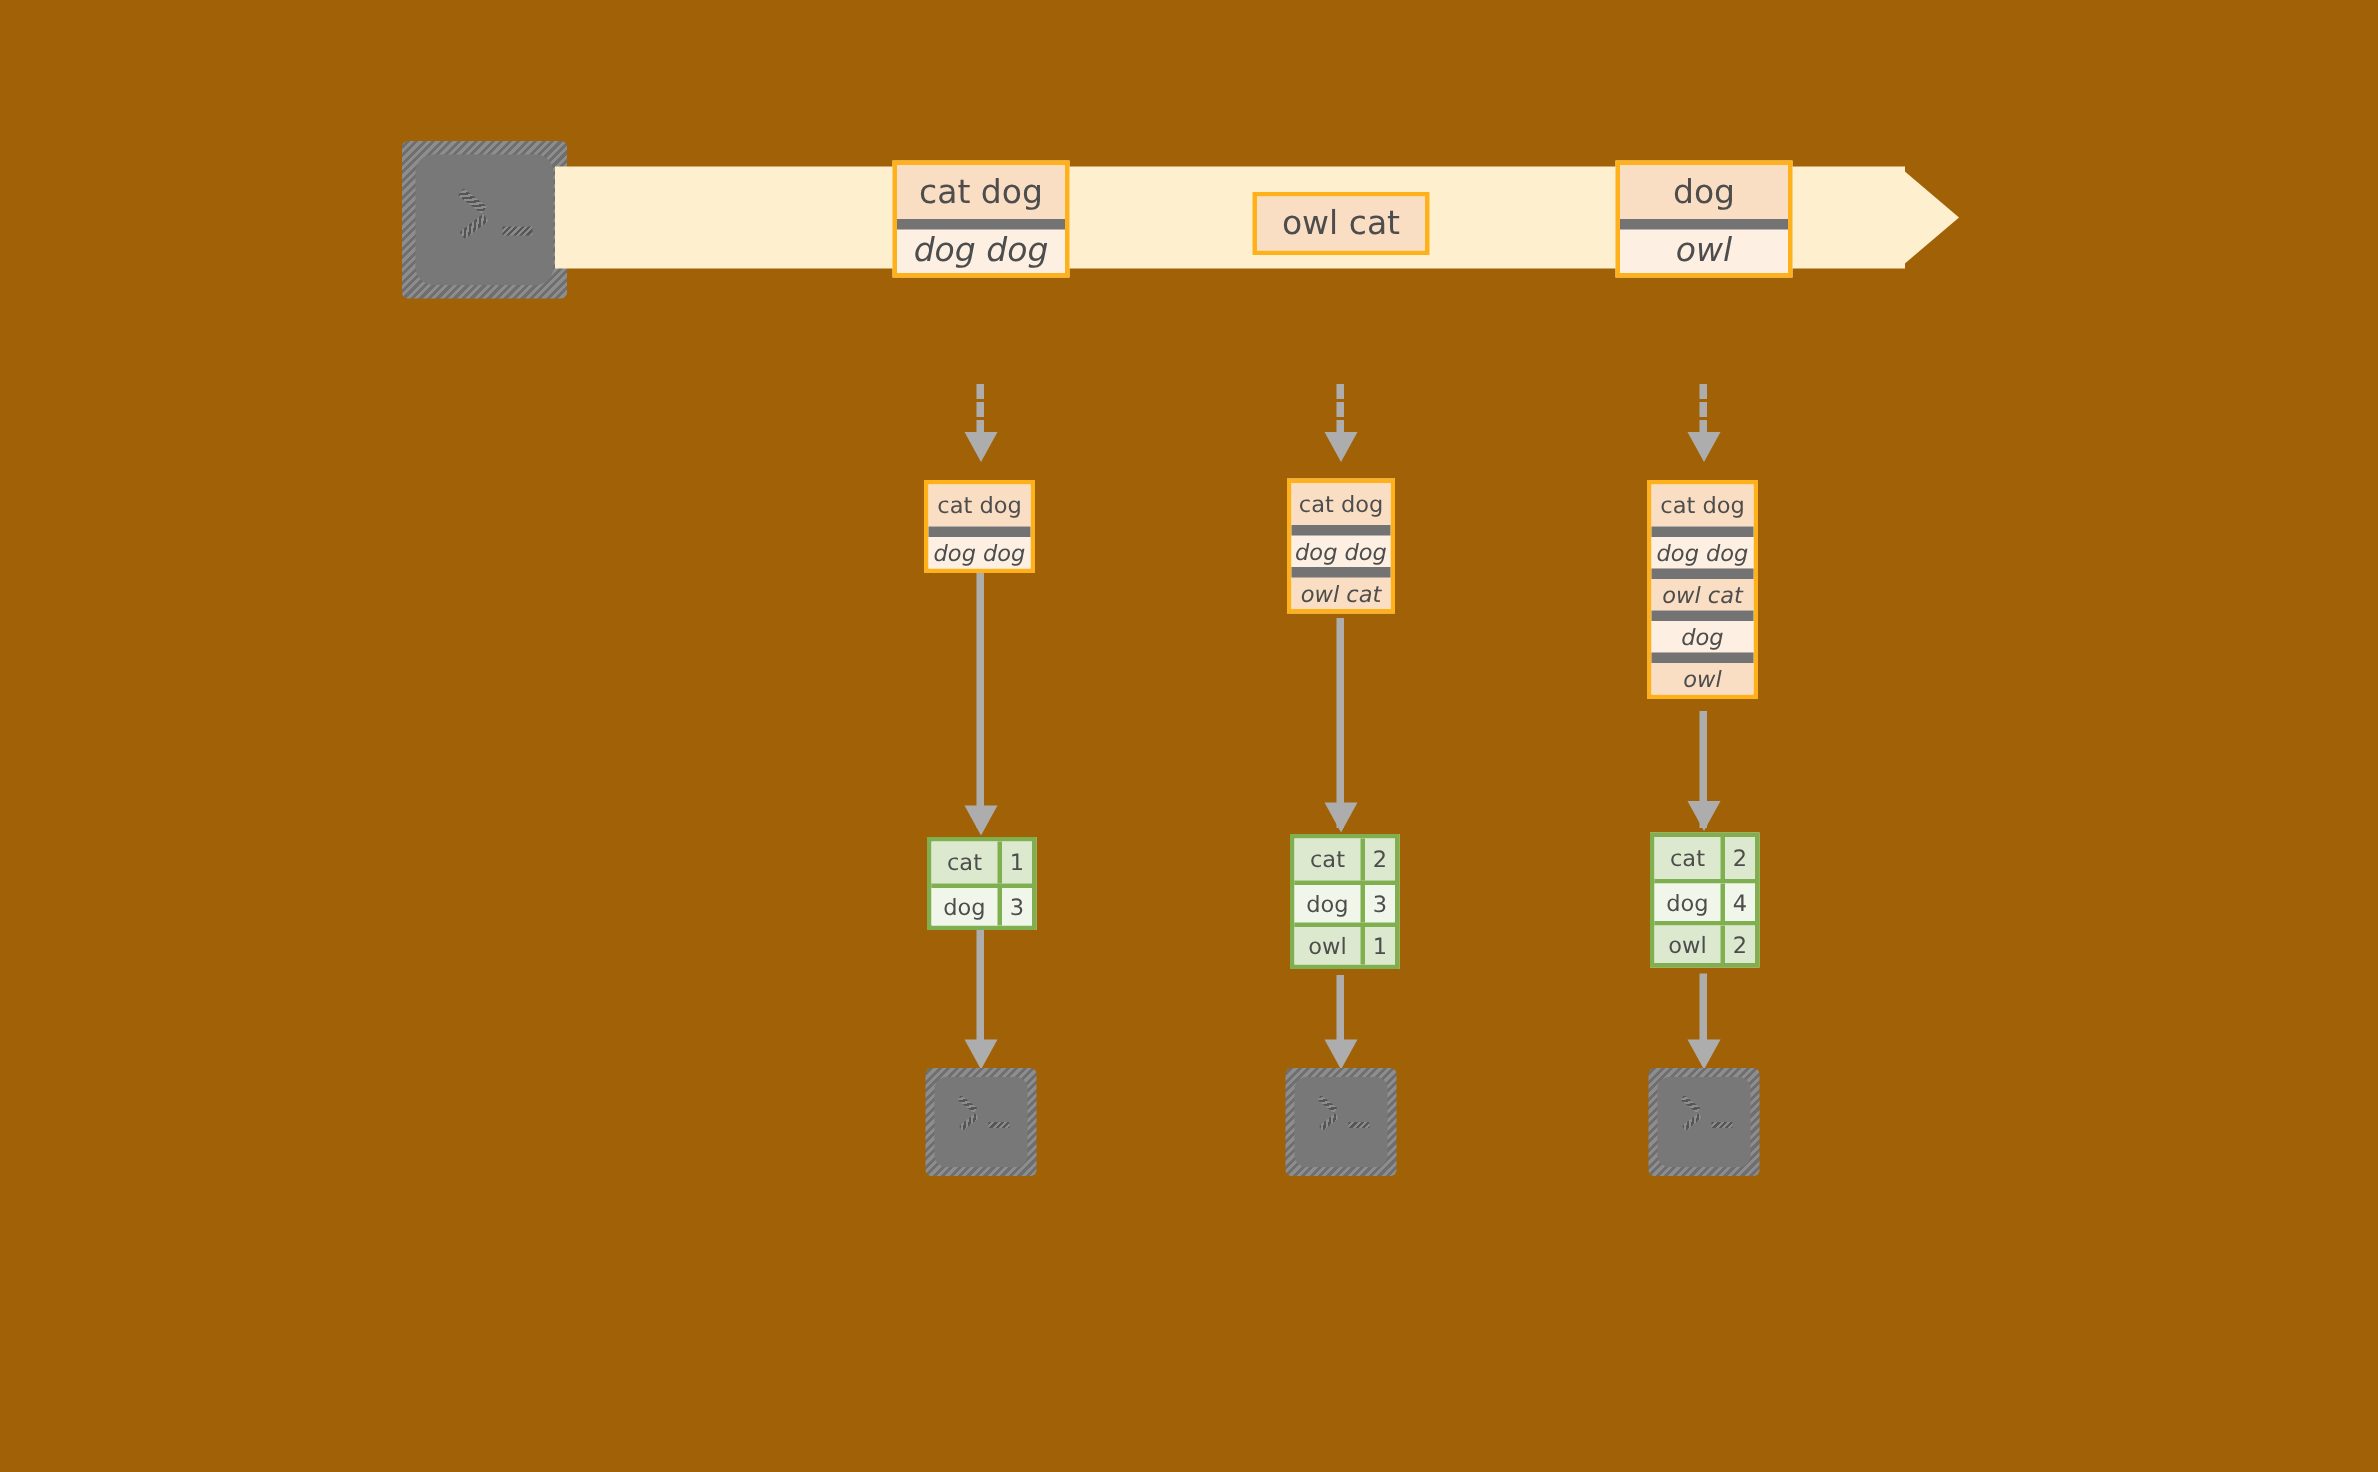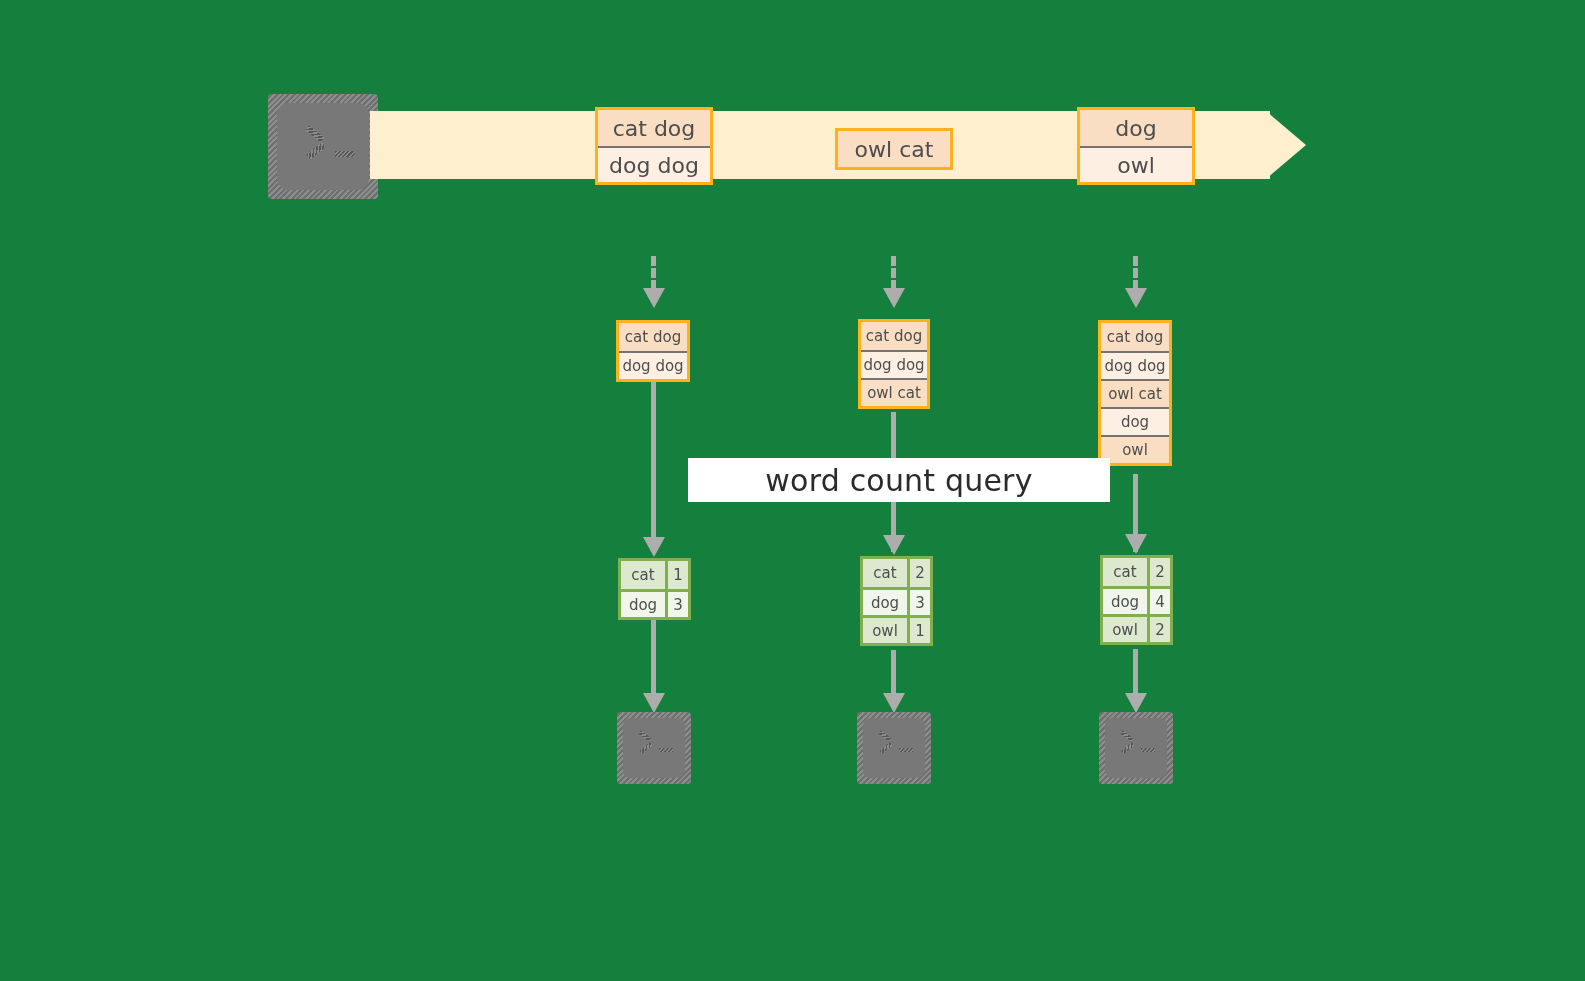--- a/index.html
+++ b/index.html
@@ -6,21 +6,21 @@
   html, body {
     margin: 0; padding: 0;
     background: #000;
     width: 1585px; height: 981px;
     overflow: hidden;
     font-family: "DejaVu Sans", "Liberation Sans", sans-serif;
   }
   #stage {
     position: relative;
     width: 1585px; height: 981px;
-    background: #15803d;
+    background: #a16207;
   }
 
   
   .term {
     position: absolute;
     background:
       repeating-linear-gradient(135deg,
         #8d8d8d 0px, #8d8d8d 2px,
         #6f6f6f 2px, #6f6f6f 4px);
     border-radius: 4px;
@@ -72,21 +72,21 @@
   }
   .msgrow {
     display: flex;
     align-items: center;
     justify-content: center;
     color: #4d4d4d;
     white-space: nowrap;
   }
   .msgrow.shade { background: #FADEC4; }
   .msgrow.light { background: #FDF0E3; }
-  .msgrow + .msgrow { border-top: 2px solid #737373; }
+  .msgrow + .msgrow { border-top: 7px solid #737373; font-style: italic; }
 
   
   .msgbox.big .msgrow { height: 36px; font-size: 22px; }
 
   
   .msgbox.small .msgrow { height: 28px; font-size: 15px; }
 
   
   .tbl {
     position: absolute;
@@ -283,17 +283,14 @@
   <div class="term" style="left:1099px; top:712px; width:74px; height:72px; padding:6px;">
     <div class="term-inner" style="border-radius:8px;">
       <div class="term-chev" style="left:15px; top:16px;">
         <i style="width:14px;height:4px;transform:rotate(38deg);left:0;top:0;"></i>
         <i style="width:14px;height:4px;transform:rotate(-38deg);left:1px;top:12px;"></i>
       </div>
       <div class="term-dash" style="left:36px; top:30px; width:14px; height:4px;"></div>
     </div>
   </div>
 
-  <div class="banner" style="left:688px; top:458px; width:422px; height:44px;">
-    <span>word count query</span>
-  </div>
 
 </div>
 
 </body></html>

